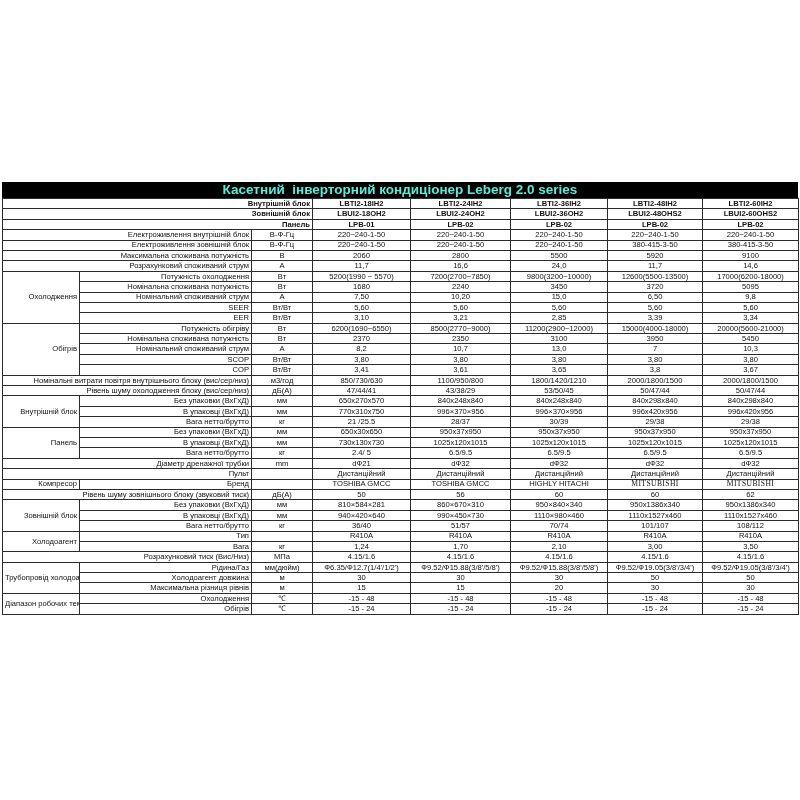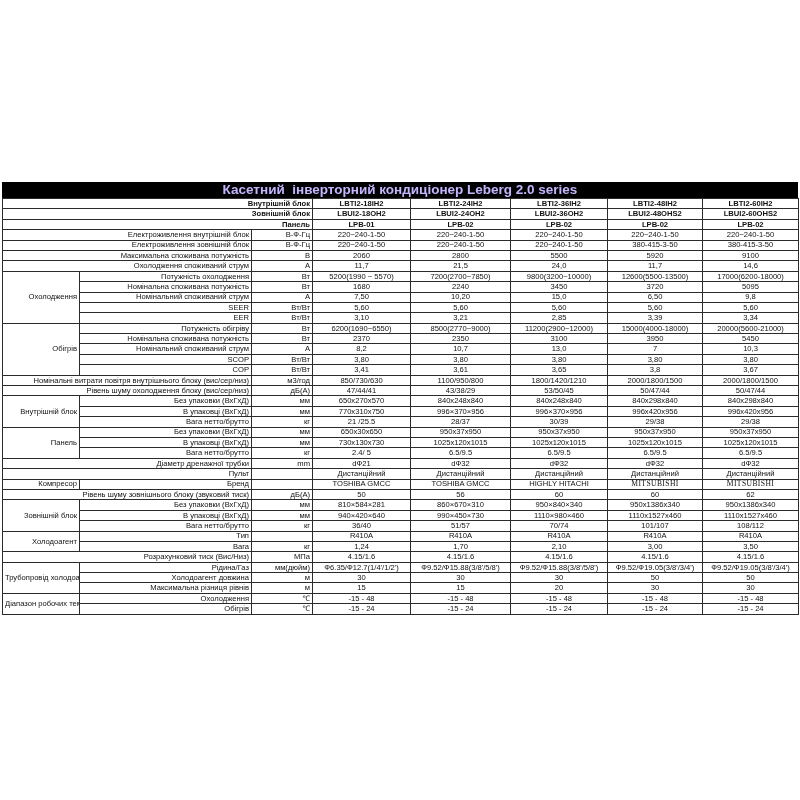--- a/index.html
+++ b/index.html
@@ -2,36 +2,36 @@
 <html><head>
 <meta charset="utf-8">
 <style>
   html,body{margin:0;padding:0;}
   body{
     width:800px;height:800px;background:#ffffff;position:relative;
     font-family:"Liberation Sans", sans-serif;color:#111;
   }
   .sheet{position:absolute;left:2px;top:182px;width:796px;}
   .title-bar{
-    height:16px;background:#000;color:#c4b5fd;font-weight:bold;
+    height:16px;background:#000;color:#5eead4;font-weight:bold;
     font-size:13.5px;line-height:16px;text-align:center;
     white-space:pre;overflow:hidden;
   }
   table.spec{
     width:796px;border-collapse:collapse;table-layout:fixed;
   }
   table.spec td{
     border:1px solid #2b2b2b;
     font-size:7.6px;line-height:1;height:9.4px;
     padding:0 2px;overflow:hidden;white-space:nowrap;
     vertical-align:middle;
   }
   td.lbl{text-align:right;}
   td.grp{white-space:normal;line-height:1.15;font-size:7.6px;}
-  td.unit{text-align:right;}
+  td.unit{text-align:center;}
   td.val{text-align:center;padding:0 1px;}
   tr.model td{font-weight:bold;}
   td.big{font-size:9.3px;letter-spacing:.4px;font-family:"Liberation Serif", serif;}
 </style>
 </head>
 <body>
 
 <div class="sheet">
   <div class="title-bar">Касетний  інверторний кондиціонер Leberg 2.0 series</div>
   <table class="spec">
@@ -91,24 +91,24 @@
         <tr>
           <td class="lbl" colspan="2">Максимальна споживана потужність</td>
           <td class="unit">В</td>
           <td class="val">2060</td>
           <td class="val">2800</td>
           <td class="val">5500</td>
           <td class="val">5920</td>
           <td class="val">9100</td>
         </tr>
         <tr>
-          <td class="lbl" colspan="2">Охолодження споживаний струм</td>
+          <td class="lbl" colspan="2">Розрахунковий споживаний струм</td>
           <td class="unit">А</td>
           <td class="val">11,7</td>
-          <td class="val">21,5</td>
+          <td class="val">16,6</td>
           <td class="val">24,0</td>
           <td class="val">11,7</td>
           <td class="val">14,6</td>
         </tr>
         <tr>
           <td class="lbl grp" rowspan="5">Охолодження</td>
           <td class="lbl">Потужність охолодження</td>
           <td class="unit">Вт</td>
           <td class="val">5200(1990 ~ 5570)</td>
           <td class="val">7200(2700~7850)</td>

